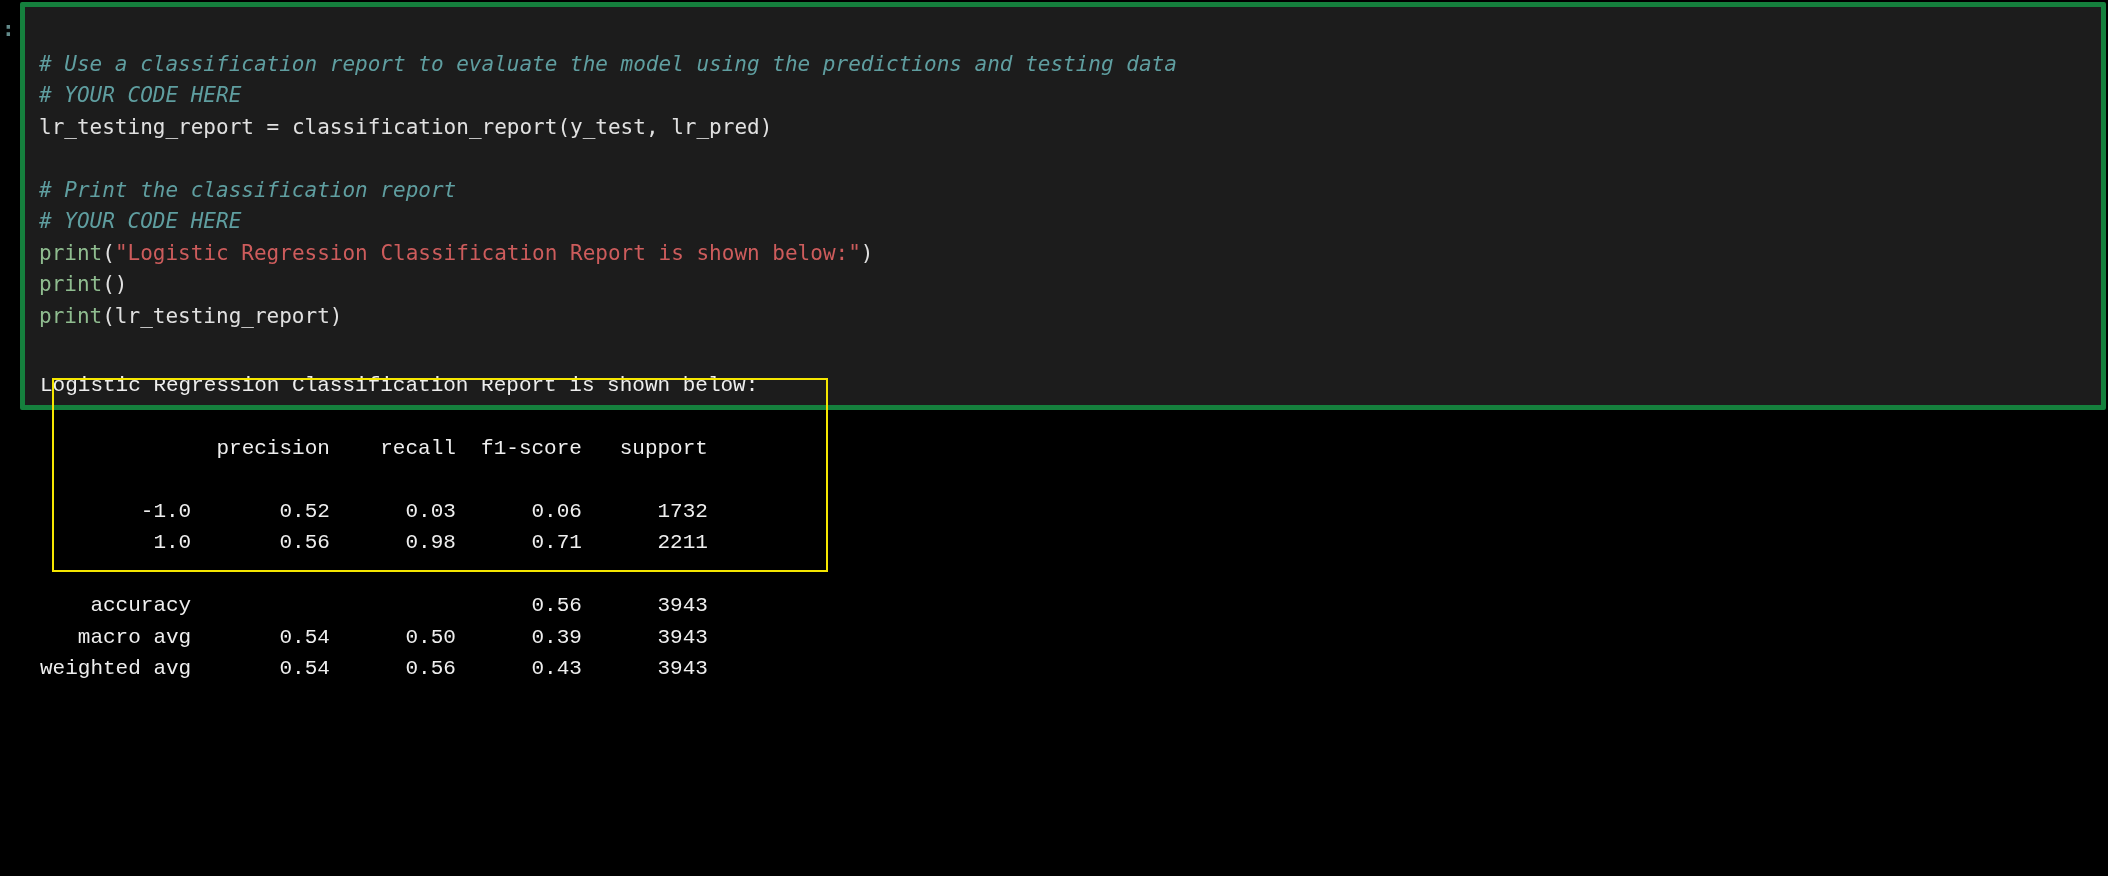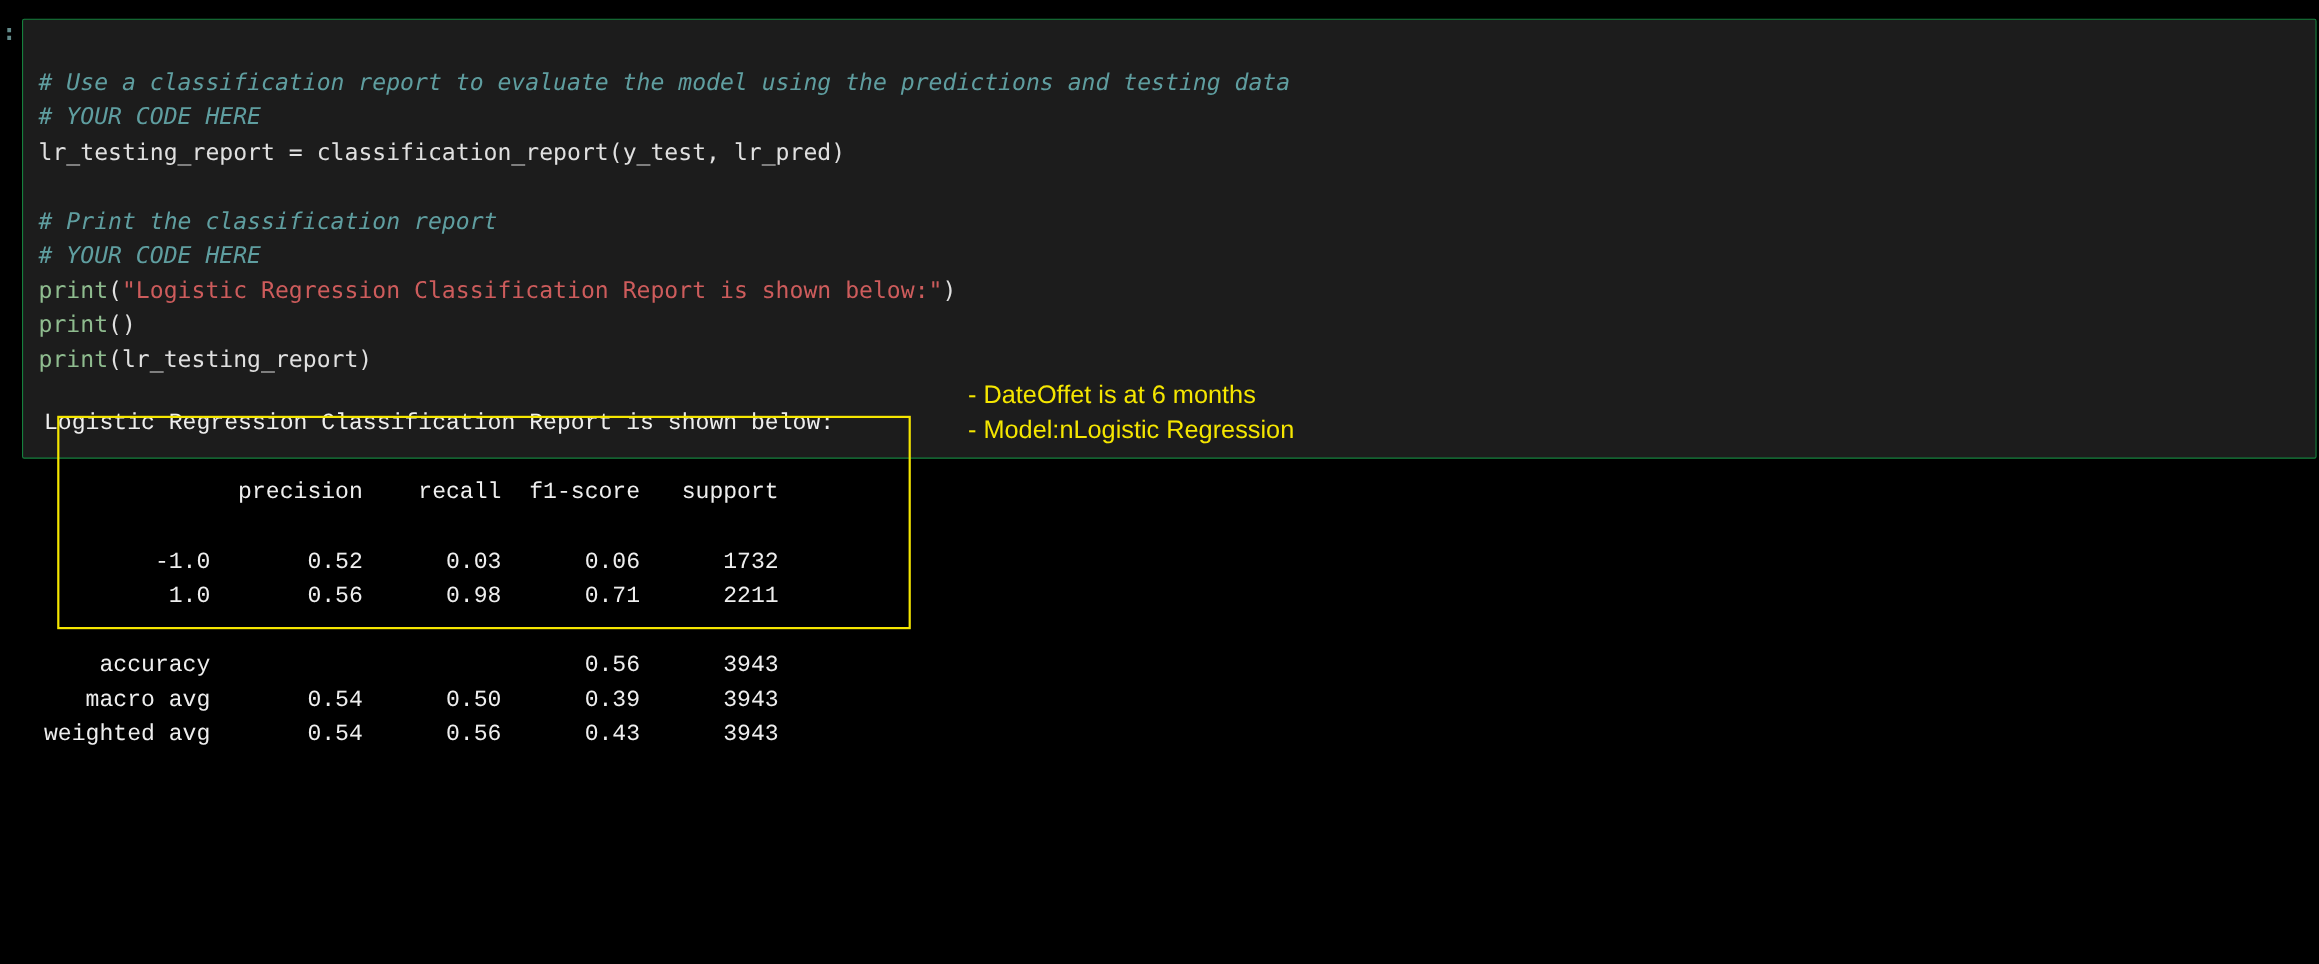--- a/index.html
+++ b/index.html
@@ -20,24 +20,24 @@
   .prompt {
     position: absolute;
     left: 2px;
     top: 14px;
     color: #628a8a;
     font-weight: bold;
   }
   .code-cell {
     position: absolute;
     left: 20px;
-    top: 17px;
+    top: 2px;
     right: 2px;
     box-sizing: border-box;
-    border: 1px solid #15803d;
+    border: 5px solid #15803d;
     border-radius: 2px;
     background: #1c1c1c;
     padding: 10px 14px;
     white-space: pre;
     overflow: hidden;
   }
   .tok-comment { color: #5f9ea0; font-style: italic; }
   .tok-var     { color: #e0e0e0; }
   .tok-assign  { color: #e0e0e0; }
   .tok-func    { color: #8fbc8f; }
@@ -93,18 +93,14 @@
 <span>        -1.0       0.52      0.03      0.06      1732</span>
 <span>         1.0       0.56      0.98      0.71      2211</span>
 
 <span>    accuracy                           0.56      3943</span>
 <span>   macro avg       0.54      0.50      0.39      3943</span>
 <span>weighted avg       0.54      0.56      0.43      3943</span></pre>
   </div>
 
   <div class="highlight-box" style="left:52px; top:378px; width:772px; height:190px;"></div>
 
-  <div class="annotations">
-    <div>- DateOffet is at 6 months</div>
-    <div>- Model:nLogistic Regression</div>
-  </div>
 
 </div>
 
 </body></html>

